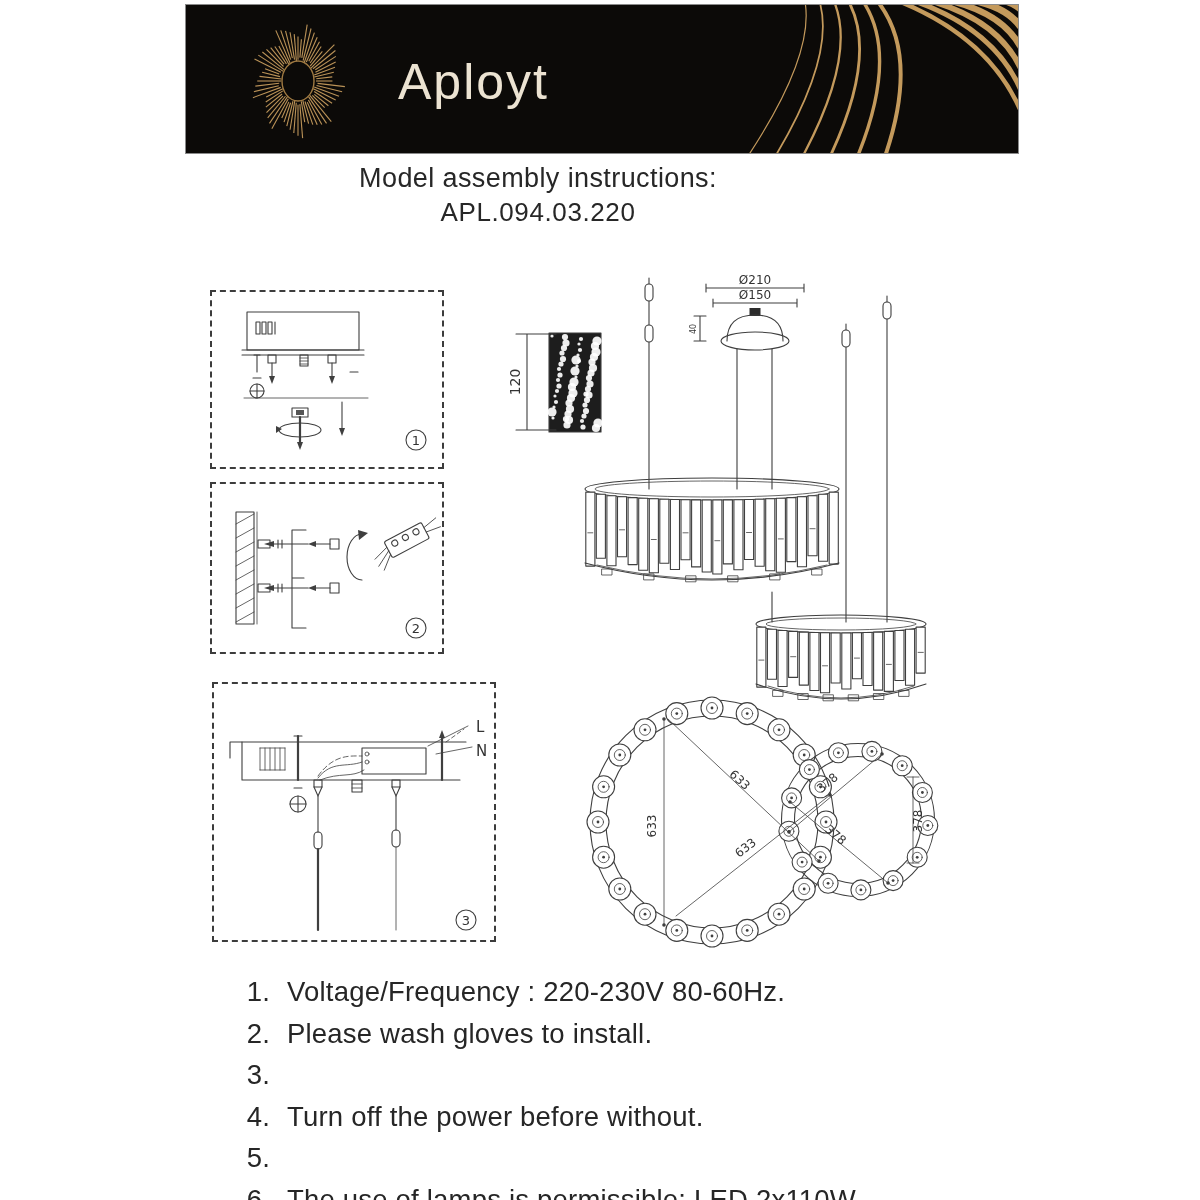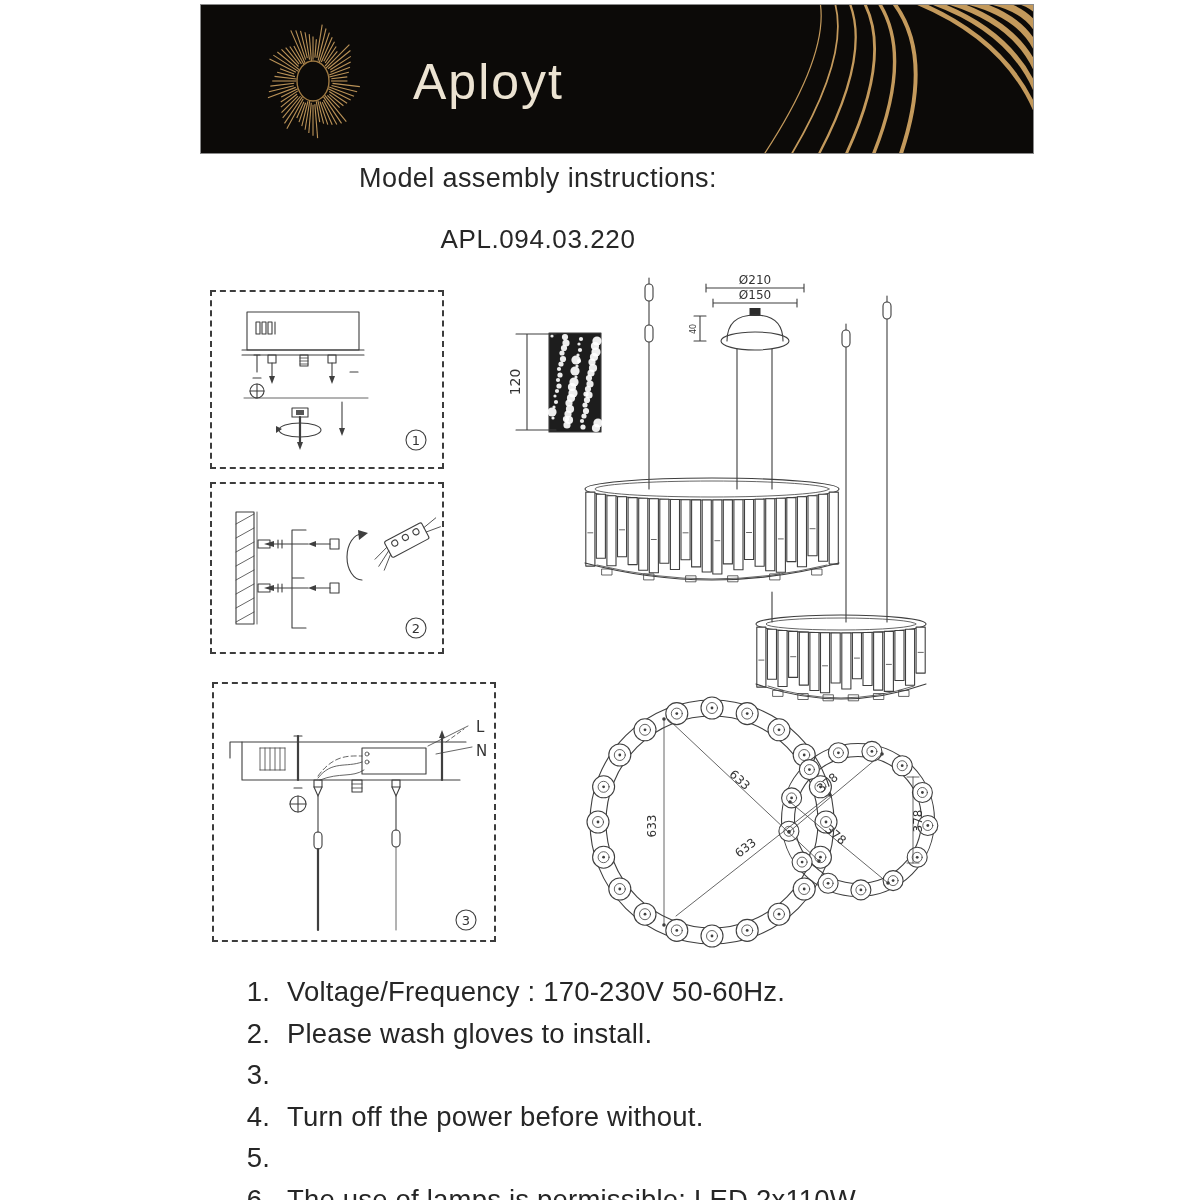--- a/index.html
+++ b/index.html
@@ -3,28 +3,28 @@
 <meta charset="utf-8">
 <style>
   html,body{margin:0;padding:0;}
   body{
     width:1200px;height:1200px;position:relative;background:#ffffff;
     font-family:"Liberation Sans", sans-serif;overflow:hidden;
   }
   .abs{position:absolute;}
   
   .banner{
-    left:200px;top:4px;width:832px;height:148px;
+    left:185px;top:4px;width:832px;height:148px;
     background:#14b8a6;border:1px solid #8a8a8a;box-sizing:content-box;
   }
   .banner svg{display:block;width:832px;height:148px;}
   
   .title-line{left:0;width:1076px;text-align:center;color:#272727;}
   .t1{top:163px;font-size:27px;letter-spacing:.4px;}
-  .t2{top:197px;font-size:26px;letter-spacing:.6px;margin-top:27px;}
+  .t2{top:197px;font-size:26px;letter-spacing:.6px;}
   
   .stepbox{border:2px dashed #3c3c3c;background:#ffffff;}
   .stepbox svg{display:block;width:100%;height:100%;}
   
   svg.tech{stroke:#3f3f3f;fill:none;stroke-width:1.1;stroke-linecap:round;stroke-linejoin:round;}
   svg.tech .lbl{fill:#333;stroke:none;font-family:"DejaVu Sans",sans-serif;}
   svg.tech .solid{fill:#3f3f3f;stroke:none;}
   svg.tech .thick{stroke-width:2.2;}
   svg.tech .thin{stroke-width:0.8;}
   
@@ -527,21 +527,21 @@
     <circle class="solid" cx="888" cy="883" r="1.8"></circle>
     <text class="lbl" font-size="12" text-anchor="middle" transform="translate(922,821) rotate(-90)">378</text>
     <text class="lbl" font-size="12" text-anchor="middle" transform="translate(830,786) rotate(-40)">378</text>
     <text class="lbl" font-size="12" text-anchor="middle" transform="translate(833,838) rotate(40)">378</text>
   </g>
 </svg>
 
 <div class="abs instr">
   <div class="row">
     <span class="num">1.</span>
-    <span>Voltage/Frequency : 170-230V 50-60Hz.</span>
+    <span>Voltage/Frequency : 220-230V 80-60Hz.</span>
   </div>
   <div class="row">
     <span class="num">2.</span>
     <span>Please wash gloves to install.</span>
   </div>
   <div class="row">
     <span class="num">3.</span>
   </div>
   <div class="row">
     <span class="num">4.</span>

